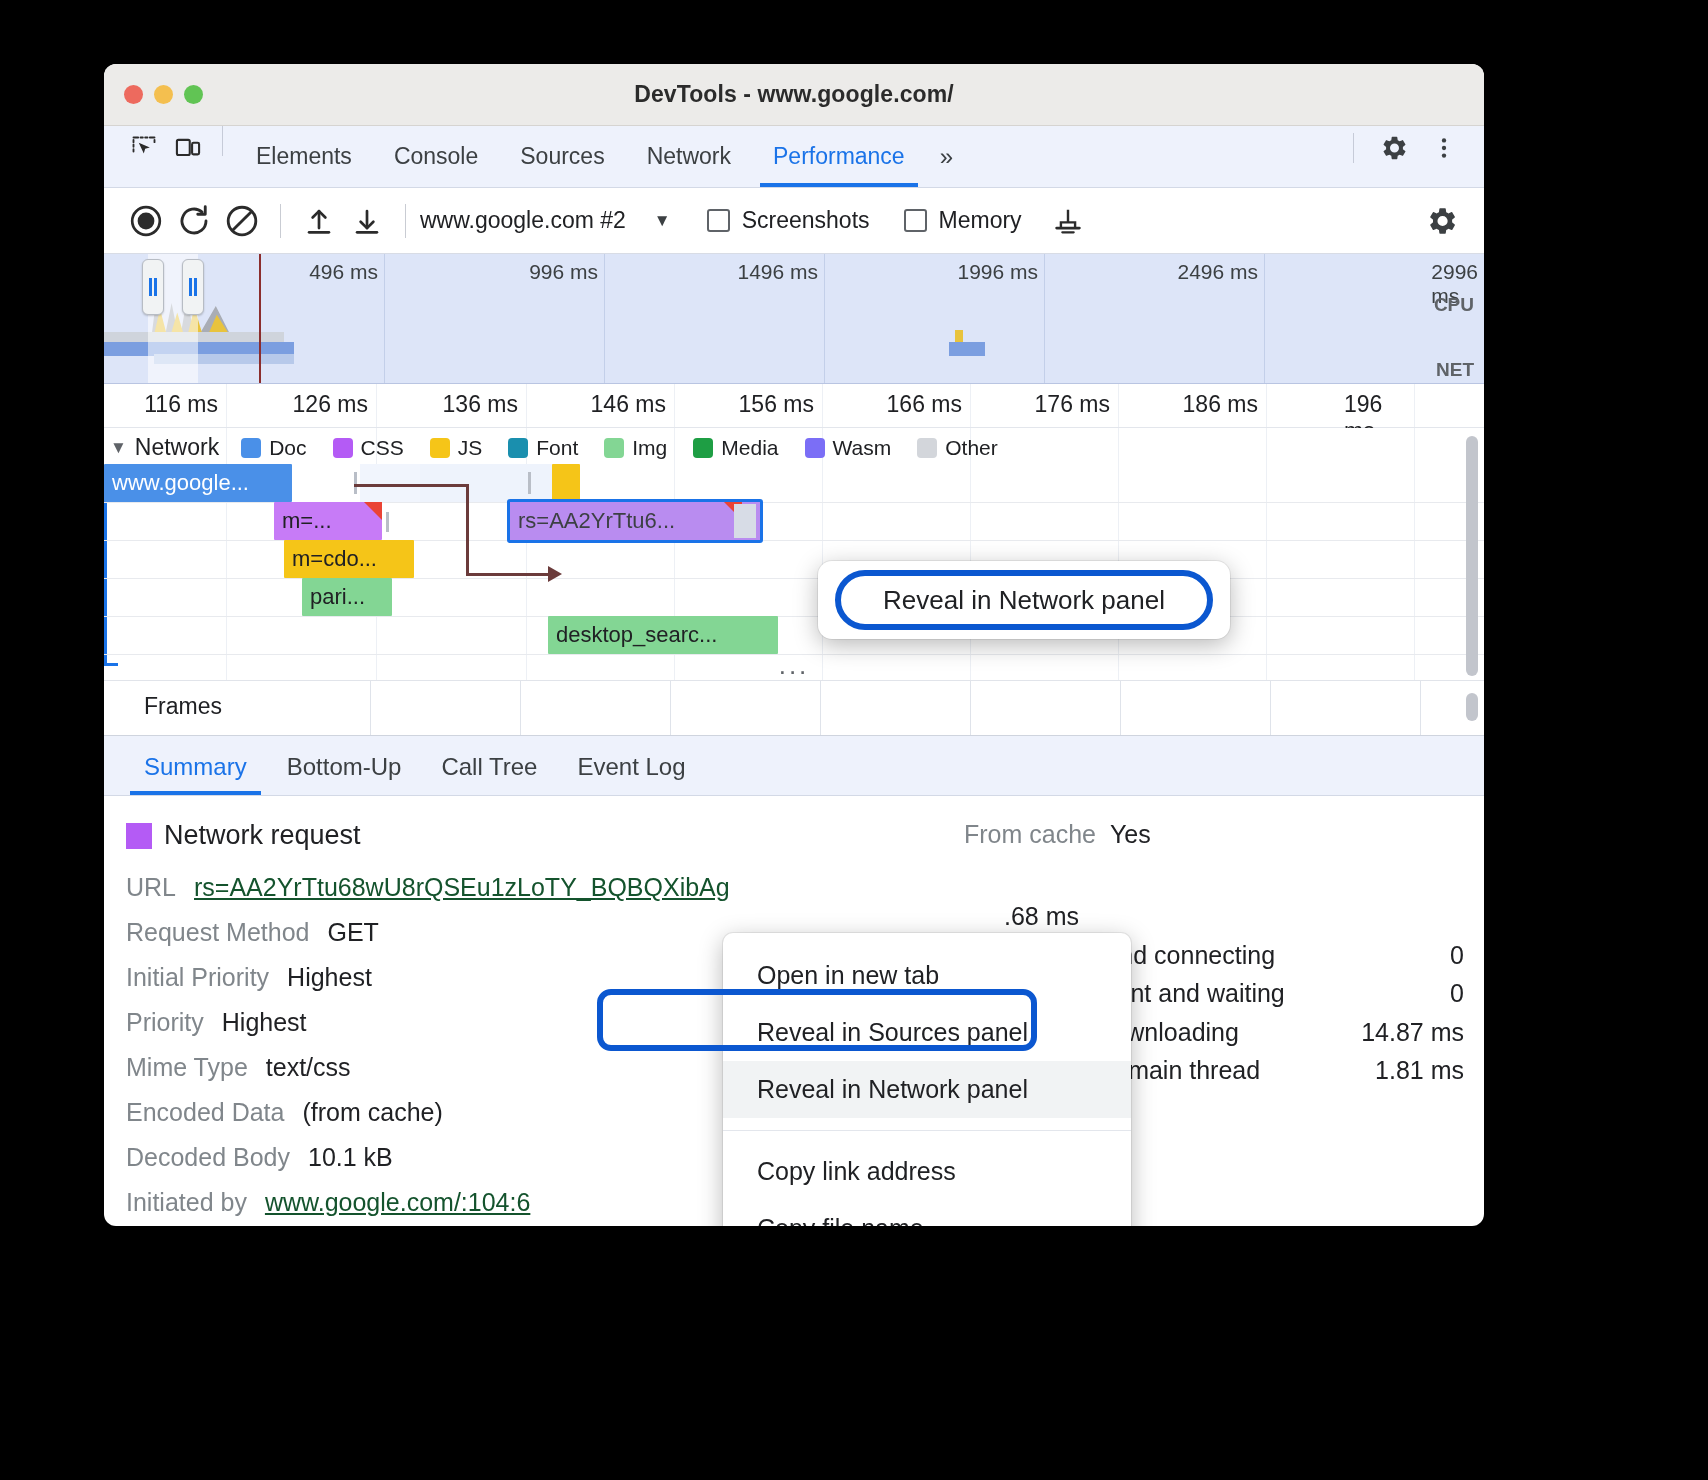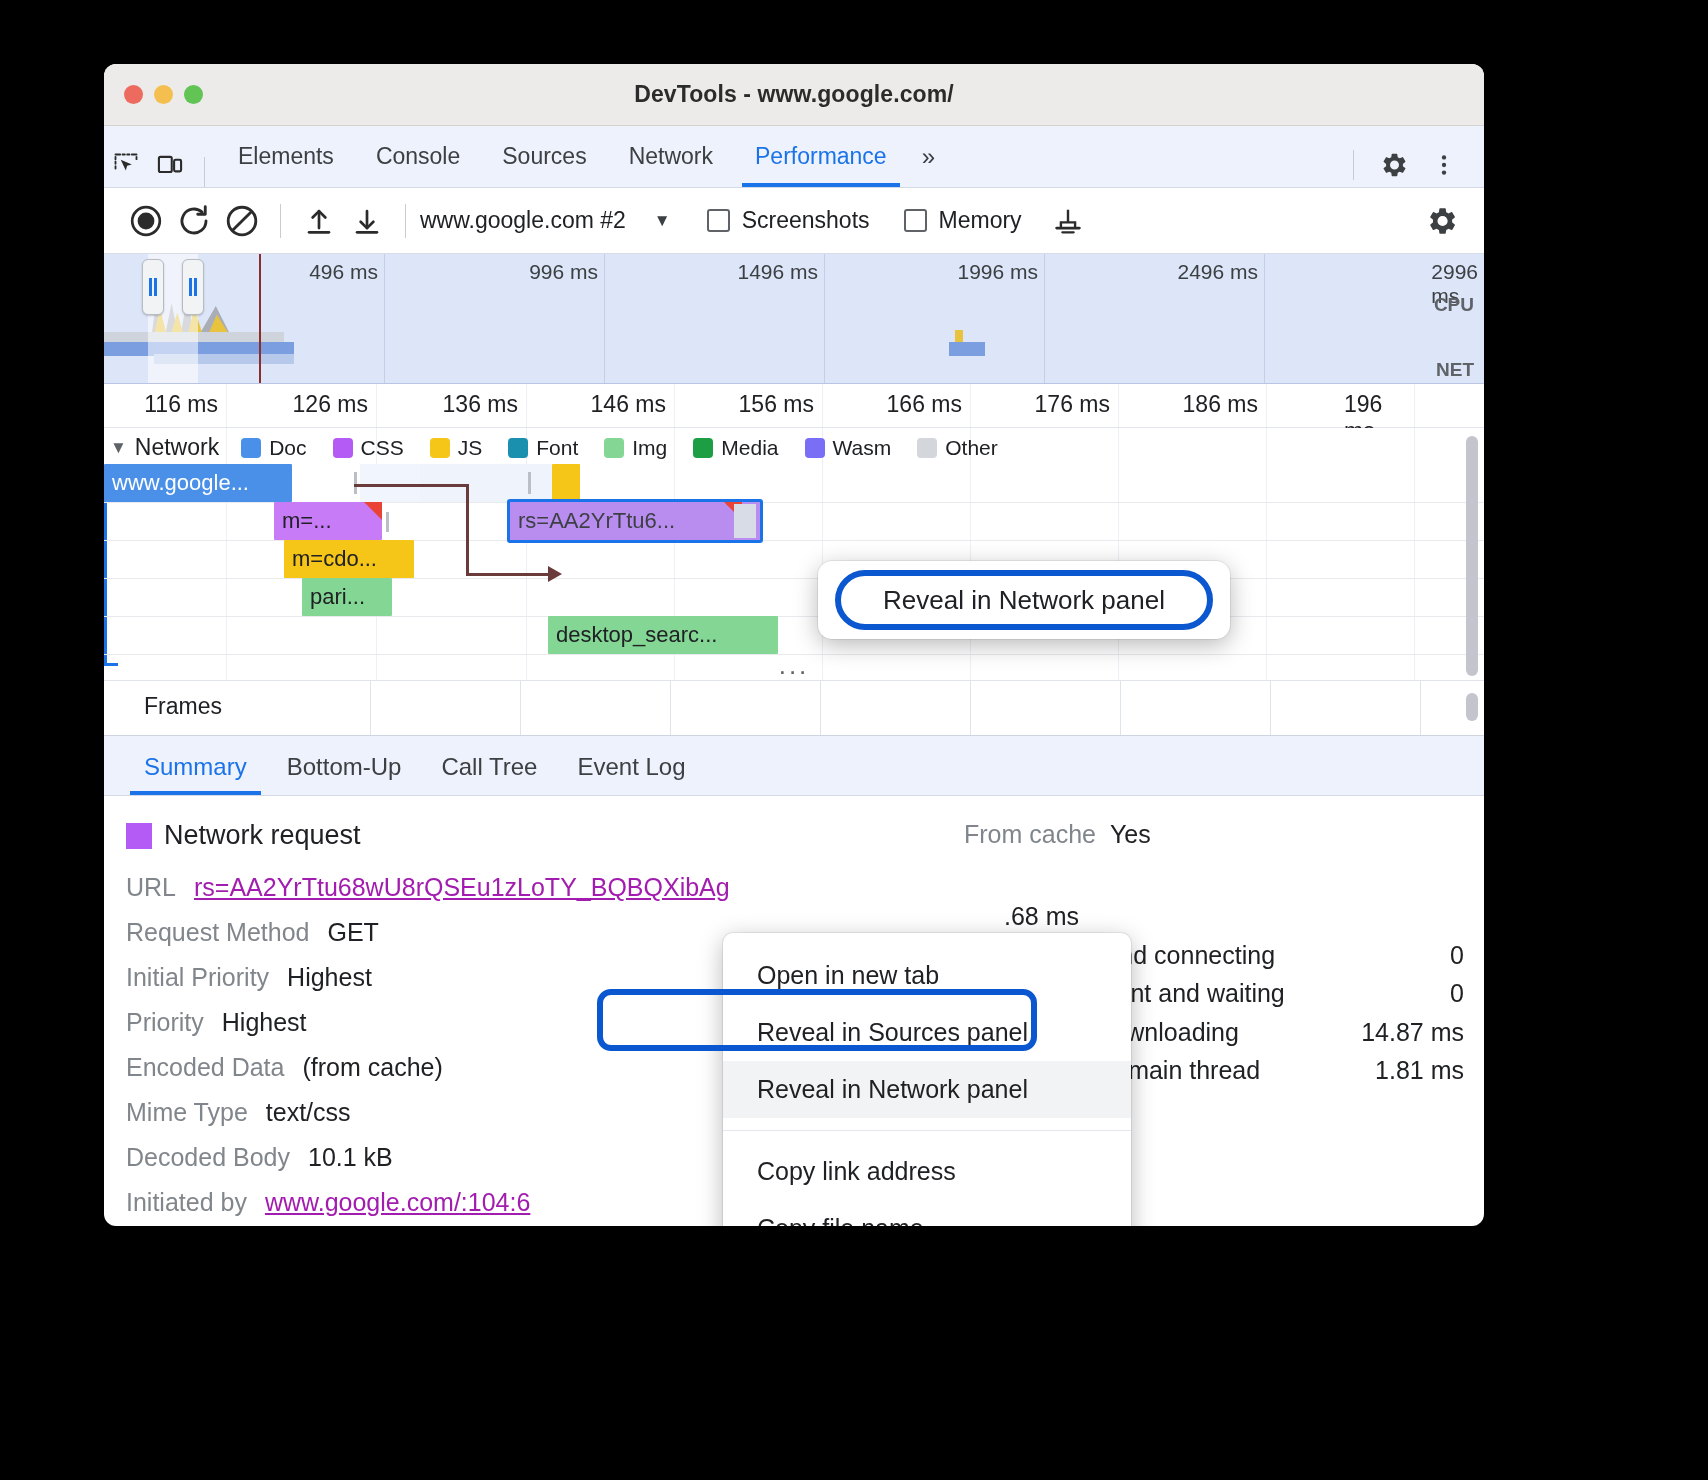--- a/index.html
+++ b/index.html
@@ -37,21 +37,22 @@
     position: absolute; left: 0; right: 0; text-align: center;
     font-size: 23px; font-weight: bold; color: #2b2b2b;
     letter-spacing: .1px;
   }
 
   
   .tabbar {
     height: 62px;
     background: #eef2fc;
     border-bottom: 1px solid #d3d9e6;
-    display: flex; align-items: flex-end;
+    display: flex; align-items: flex-start;
+    padding-left: 18px;
     position: relative;
   }
   .tool-icon {
     width: 44px; height: 44px;
     display: flex; align-items: center; justify-content: center;
     color: #2b2b2b;
   }
   .vdiv { width: 1px; height: 30px; background: #c6cbd8; margin: 0 12px; }
   .tabs { display: flex; align-items: center; height: 100%; }
   .tab {
@@ -198,21 +199,21 @@
 
   
   .summary { position: relative; background: #fff; height: 410px; padding: 24px 0 0 22px; }
   .sum-title { display: flex; align-items: center; gap: 12px; margin-bottom: 22px; }
   .sum-swatch { width: 26px; height: 26px; background: #b45bf5; }
   .sum-title span { font-size: 27px; color: #202124; }
 
   .kv { display: flex; align-items: baseline; margin-bottom: 16px; font-size: 25px; }
   .k { color: #80868b; margin-right: 18px; }
   .v { color: #202124; }
-  .v.link { color: #a21caf; text-decoration: underline; }
+  .v.link { color: #14532d; text-decoration: underline; }
 
   .rightcol { position: absolute; left: 860px; top: 24px; width: 500px; }
   .rrow { display: flex; align-items: baseline; font-size: 25px; margin-bottom: 14px; }
   .rk { color: #80868b; }
   .rv { color: #202124; margin-left: 14px; }
   .timing { position: absolute; left: 900px; top: 104px; width: 460px; font-size: 25px; color: #202124; }
   .trow { display: flex; justify-content: space-between; align-items: flex-start; margin-bottom: 6px; line-height: 1.3; }
   .tname { max-width: 330px; }
   .tval { white-space: nowrap; }
 
@@ -547,26 +548,26 @@
     </div>
     <div class="kv">
       <span class="k">Initial Priority</span>
       <span class="v">Highest</span>
     </div>
     <div class="kv">
       <span class="k">Priority</span>
       <span class="v">Highest</span>
     </div>
     <div class="kv">
+      <span class="k">Mime Type</span>
+      <span class="v">text/css</span>
+    </div>
+    <div class="kv">
       <span class="k">Encoded Data</span>
       <span class="v">(from cache)</span>
-    </div>
-    <div class="kv">
-      <span class="k">Mime Type</span>
-      <span class="v">text/css</span>
     </div>
     <div class="kv">
       <span class="k">Decoded Body</span>
       <span class="v">10.1 kB</span>
     </div>
     <div class="kv">
       <span class="k">Initiated by</span>
       <span class="v link">www.google.com/:104:6</span>
     </div>
 

